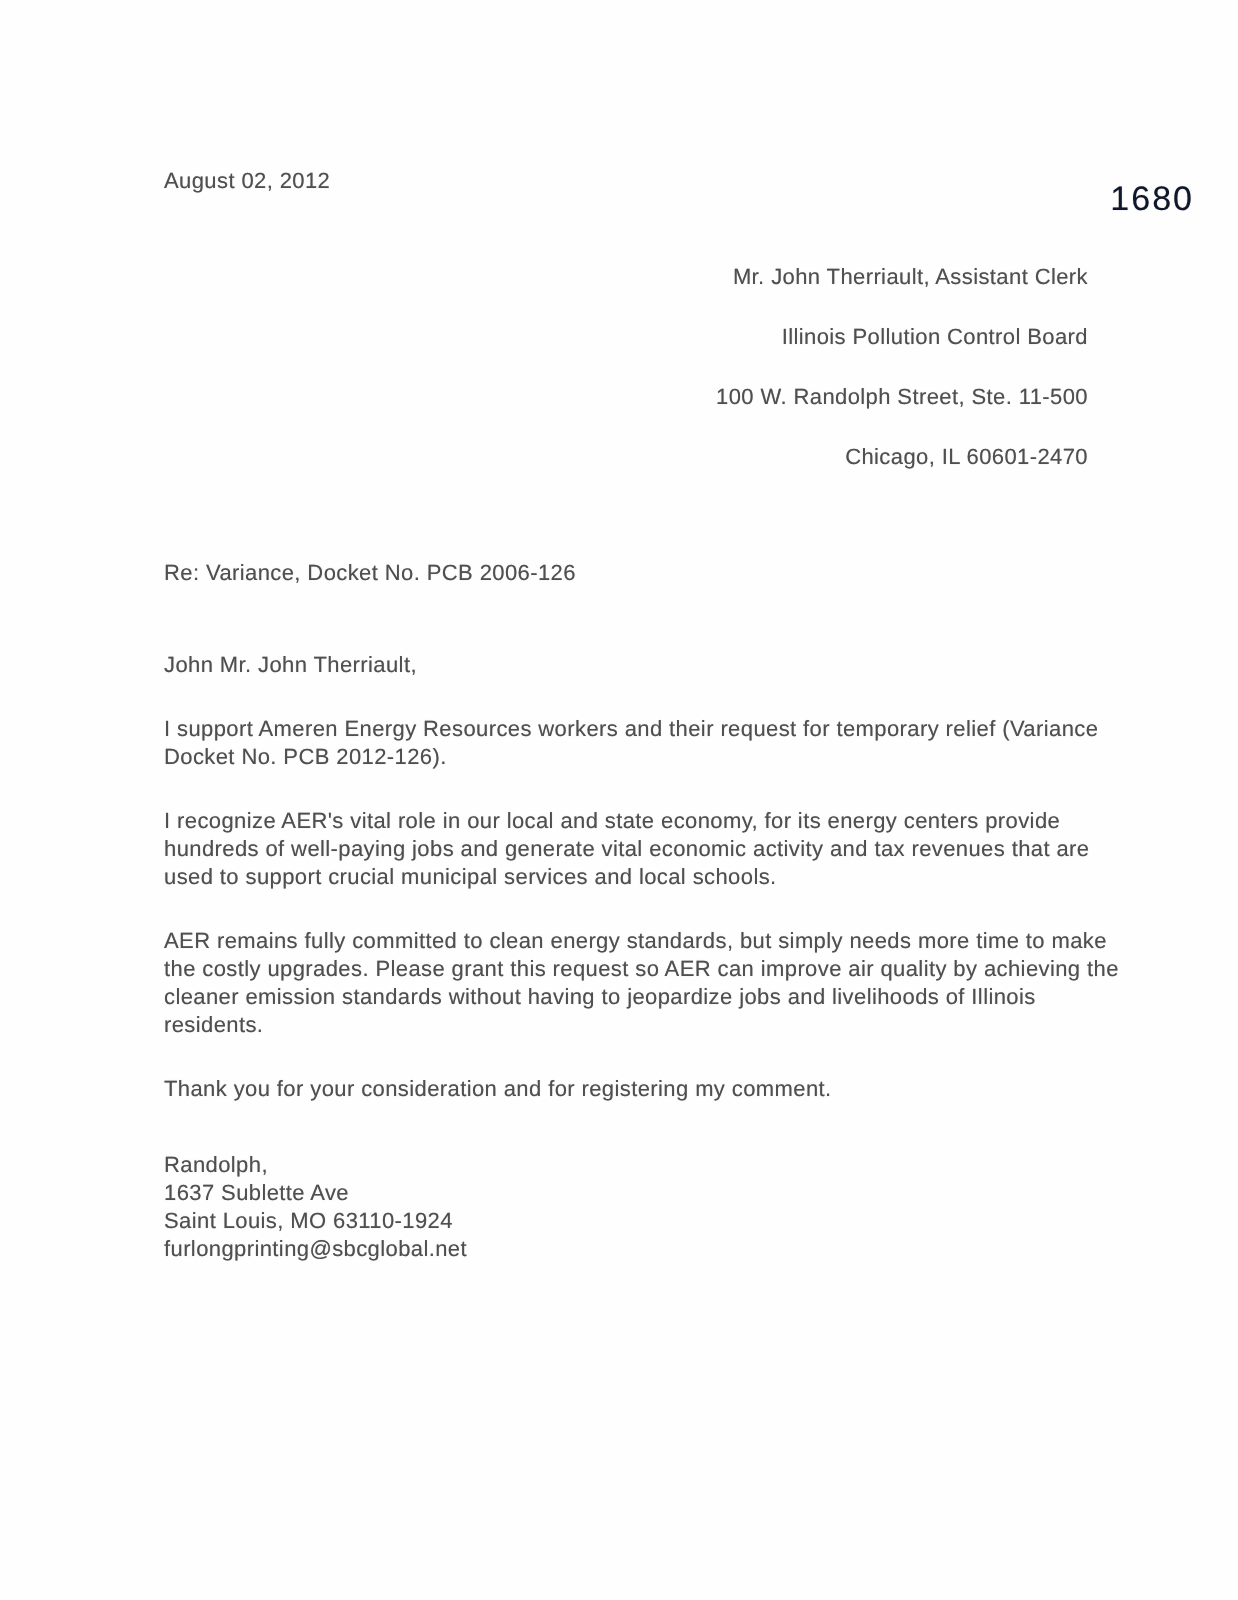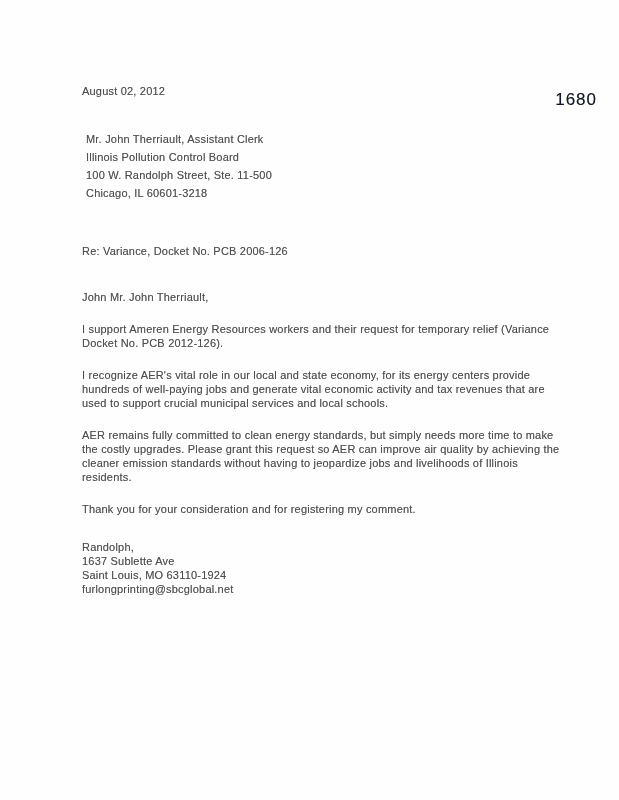--- a/index.html
+++ b/index.html
@@ -42,21 +42,22 @@
     font-size: 17px;
     letter-spacing: 1px;
     font-family: "Liberation Sans", sans-serif;
     text-shadow: 0 0 0.5px rgba(90,90,90,0.6);
     margin-top: 12px;
   }
   .date-line {
     margin: 0 0 34px 0;
   }
   .recipient-block p {
-    margin: 4px;
+    margin: 16px;
+    text-align: right;
   }
   .re-line {
     margin: 44px 0 0 0;
   }
   .salutation {
     margin: 32px 0 0 0;
   }
   .body-paragraph {
     margin: 18px 0 0 0;
   }
@@ -75,21 +76,21 @@
   <div class="page-stamp">1680</div>
 
   <div class="letter">
 
     <p class="date-line">August 02, 2012</p>
 
     <div class="recipient-block">
       <p>Mr. John Therriault, Assistant Clerk</p>
       <p>Illinois Pollution Control Board</p>
       <p>100 W. Randolph Street, Ste. 11-500</p>
-      <p>Chicago, IL 60601-3218</p>
+      <p>Chicago, IL 60601-2470</p>
     </div>
 
     <p class="re-line">Re: Variance, Docket No. PCB 2006-126</p>
 
     <p class="salutation">John Mr. John Therriault,</p>
 
     <p class="body-paragraph">I support Ameren Energy Resources workers and their request for temporary relief (Variance Docket No. PCB 2012-126).</p>
 
     <p class="body-paragraph">I recognize AER's vital role in our local and state economy, for its energy centers provide hundreds of well-paying jobs and generate vital economic activity and tax revenues that are used to support crucial municipal services and local schools.</p>
 

